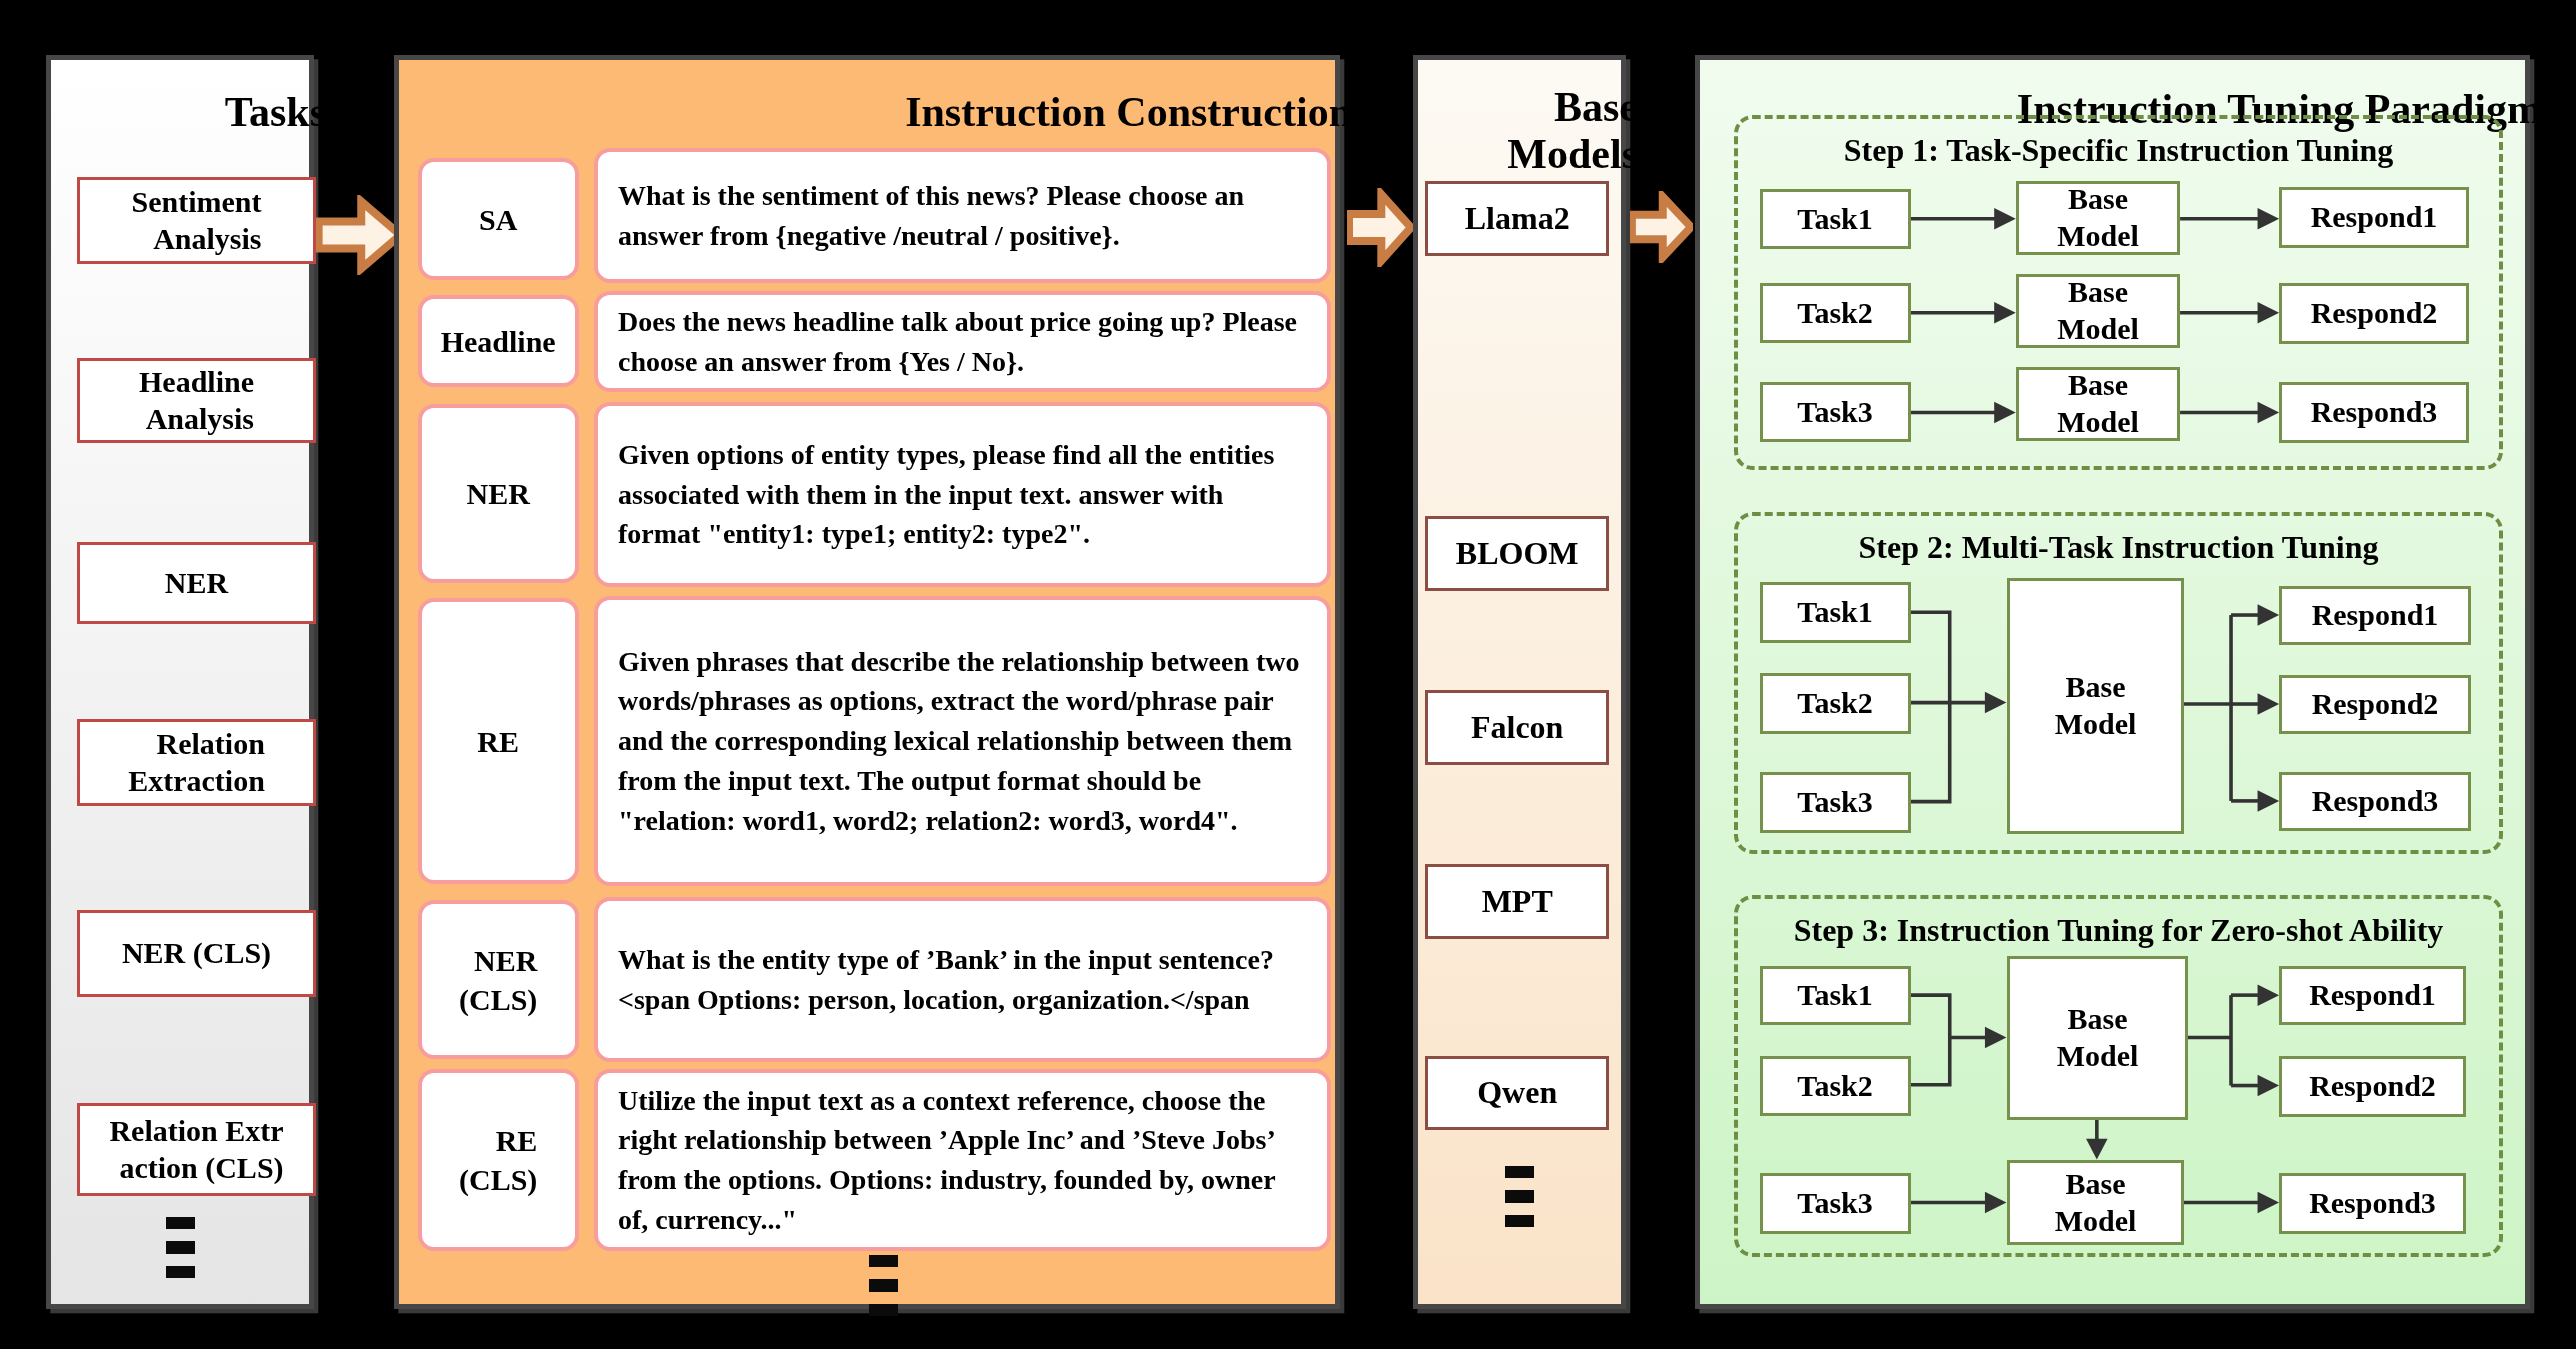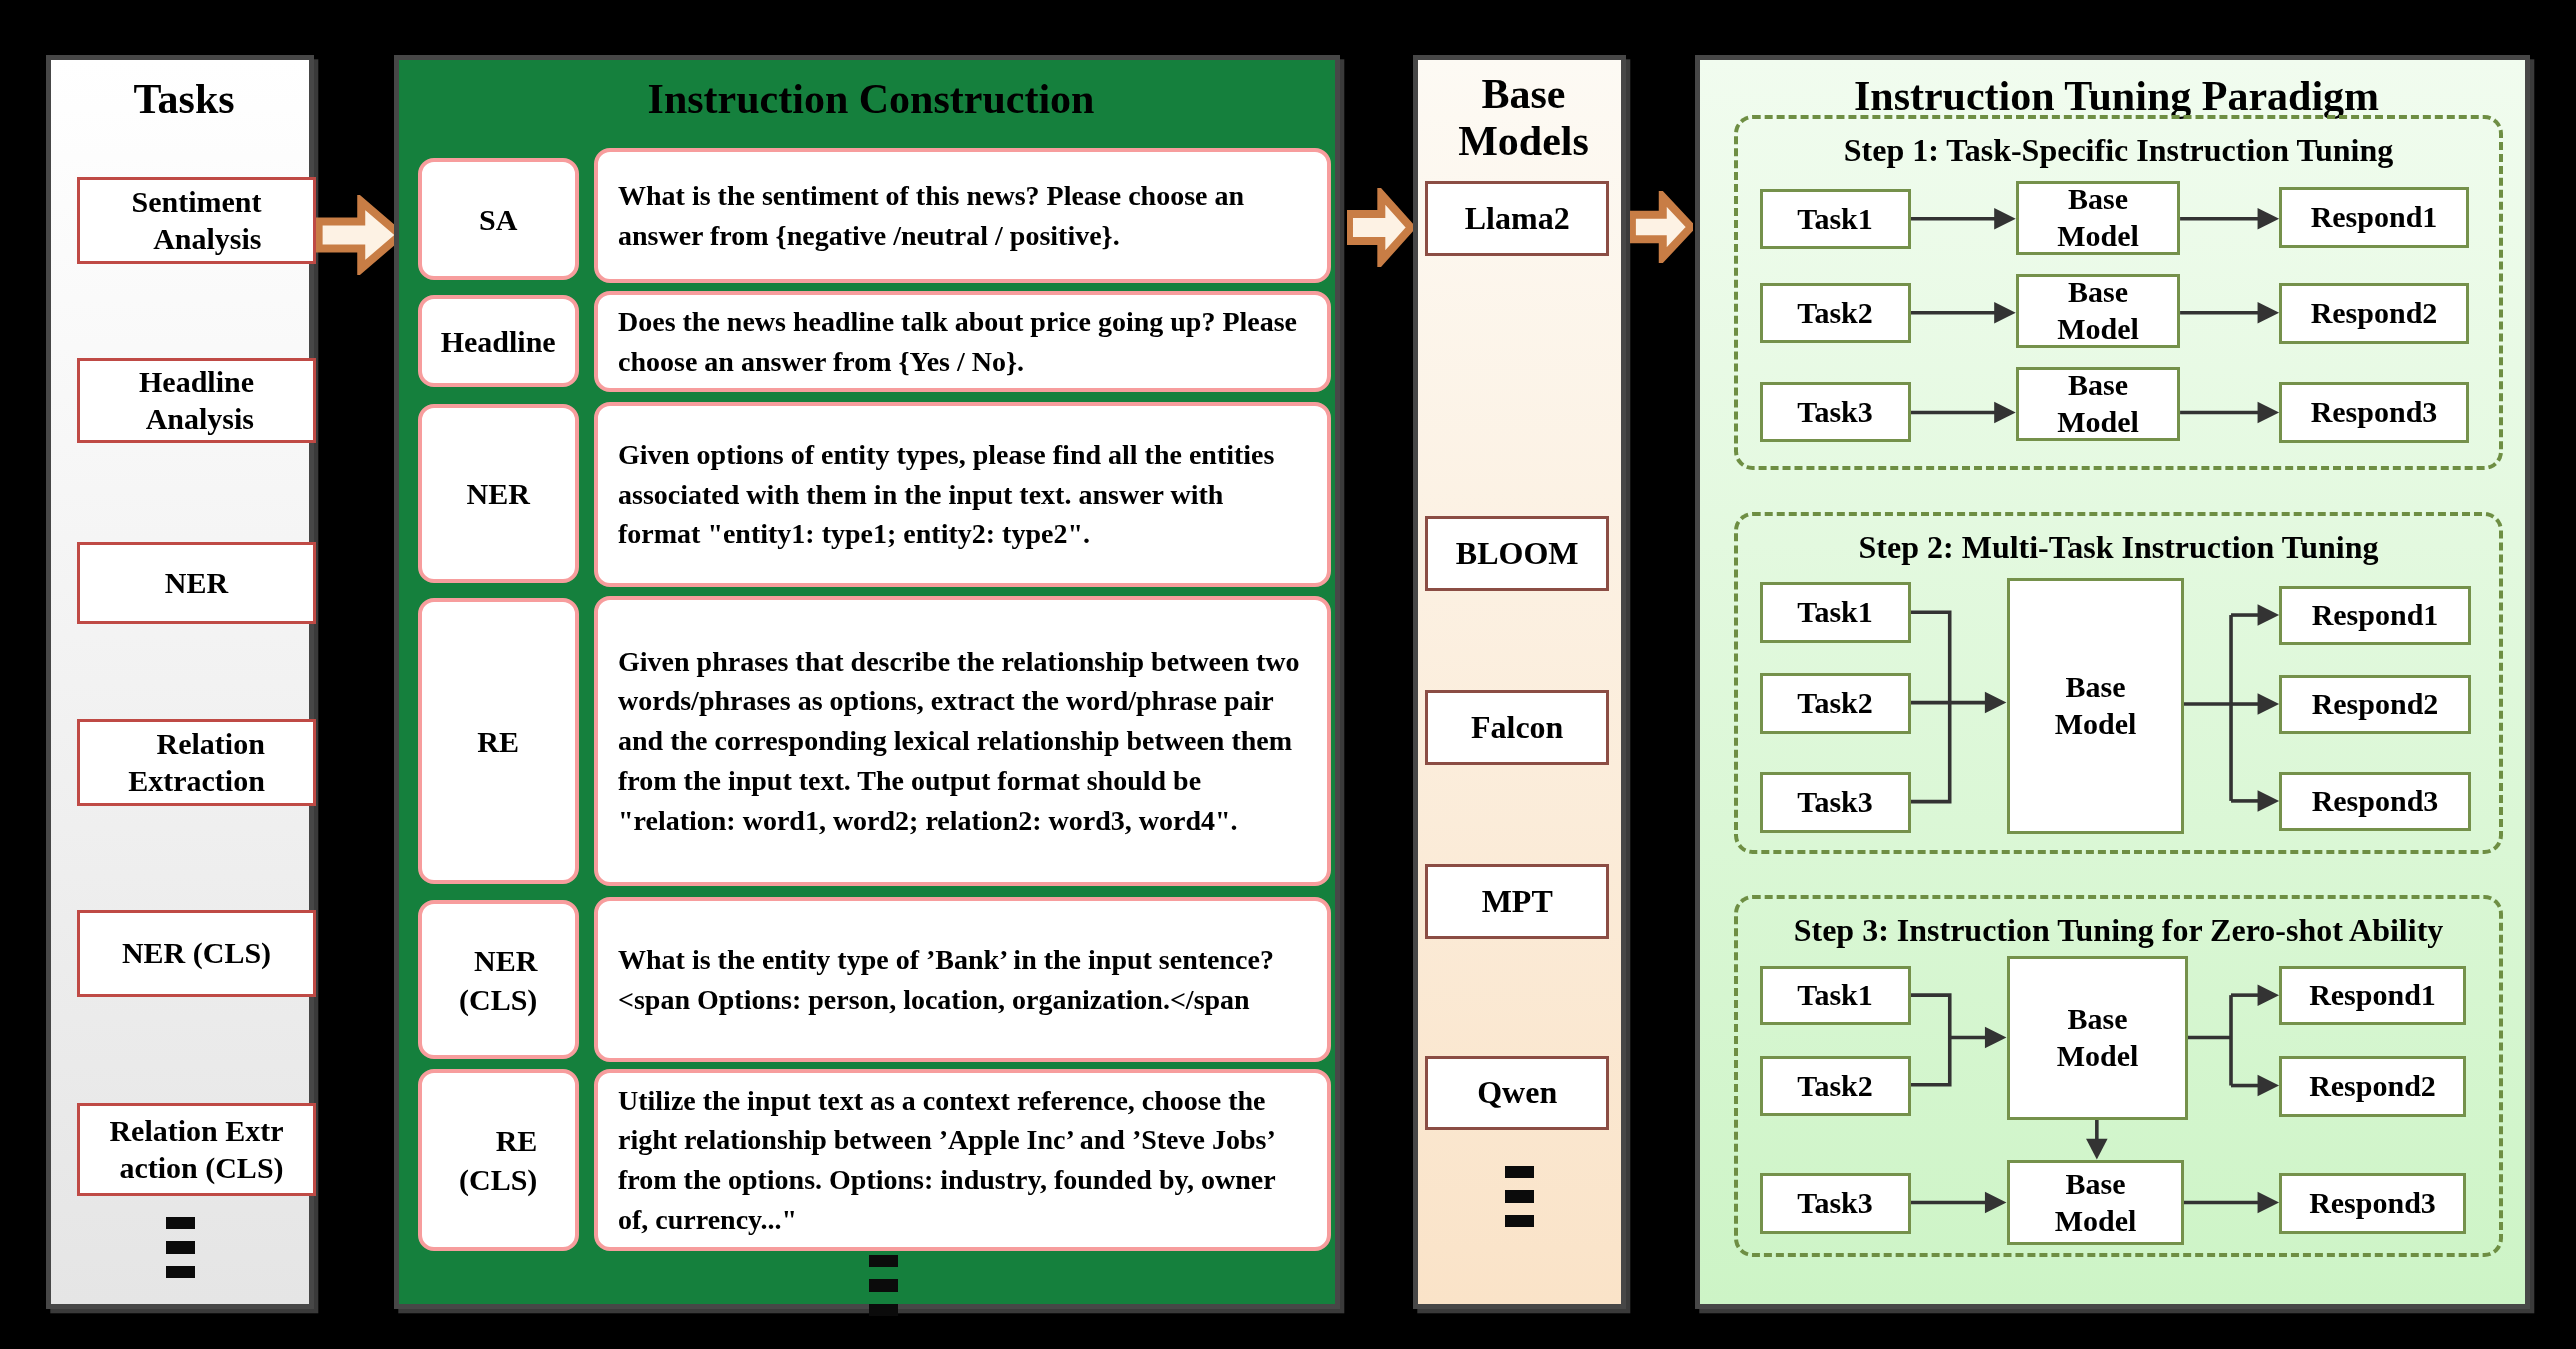--- a/index.html
+++ b/index.html
@@ -2,24 +2,24 @@
 <html style="font-size:11.5px"><head>
 <meta charset="utf-8">
 <style>
   html,body{margin:0;padding:0;background:#000;}
   .page{position:relative;width:2576px;height:1349px;background:#000;overflow:hidden;
         font-family:"Liberation Serif","DejaVu Serif",serif;font-weight:bold;color:#000;}
 
   
   .panel{position:absolute;top:55px;height:1254px;border:5px solid #474747;box-sizing:border-box;
          box-shadow:4.3px 4.3px 0 #3a3a3a;}
-  .panel-title{position:absolute;left:0;width:100%;margin:4px;text-align:center;
+  .panel-title{position:absolute;left:0;width:100%;margin:17px;text-align:right;
                font-size:42px;line-height:1.12;white-space:pre-line;font-weight:bold;}
   .tasks-panel{left:46px;width:268px;background:linear-gradient(#ffffff, #e5e5e5);}
-  .ic-panel{left:394px;width:946px;background:#15803d;}
+  .ic-panel{left:394px;width:946px;background:#fdba74;}
   .bm-panel{left:1413px;width:213px;background:linear-gradient(#fdfaf4, #fae3c8);}
   .pg-panel{left:1695px;width:835px;background:linear-gradient(#f1fcef, #cdf4c6);}
 
   
   .box{position:absolute;background:#fff;box-sizing:border-box;display:flex;
        align-items:center;justify-content:center;text-align:center;
        white-space:pre-line;line-height:1.22;z-index:2;}
   .task-box{left:26px;width:239px;border:3.6px solid #bf4a45;font-size:30px;text-align:right;}
   .bm-box{left:7.2px;width:184px;border:3.6px solid #8b4d44;font-size:32px;}
   .pg-box{border:3.6px solid #75914b;font-size:30px;}

